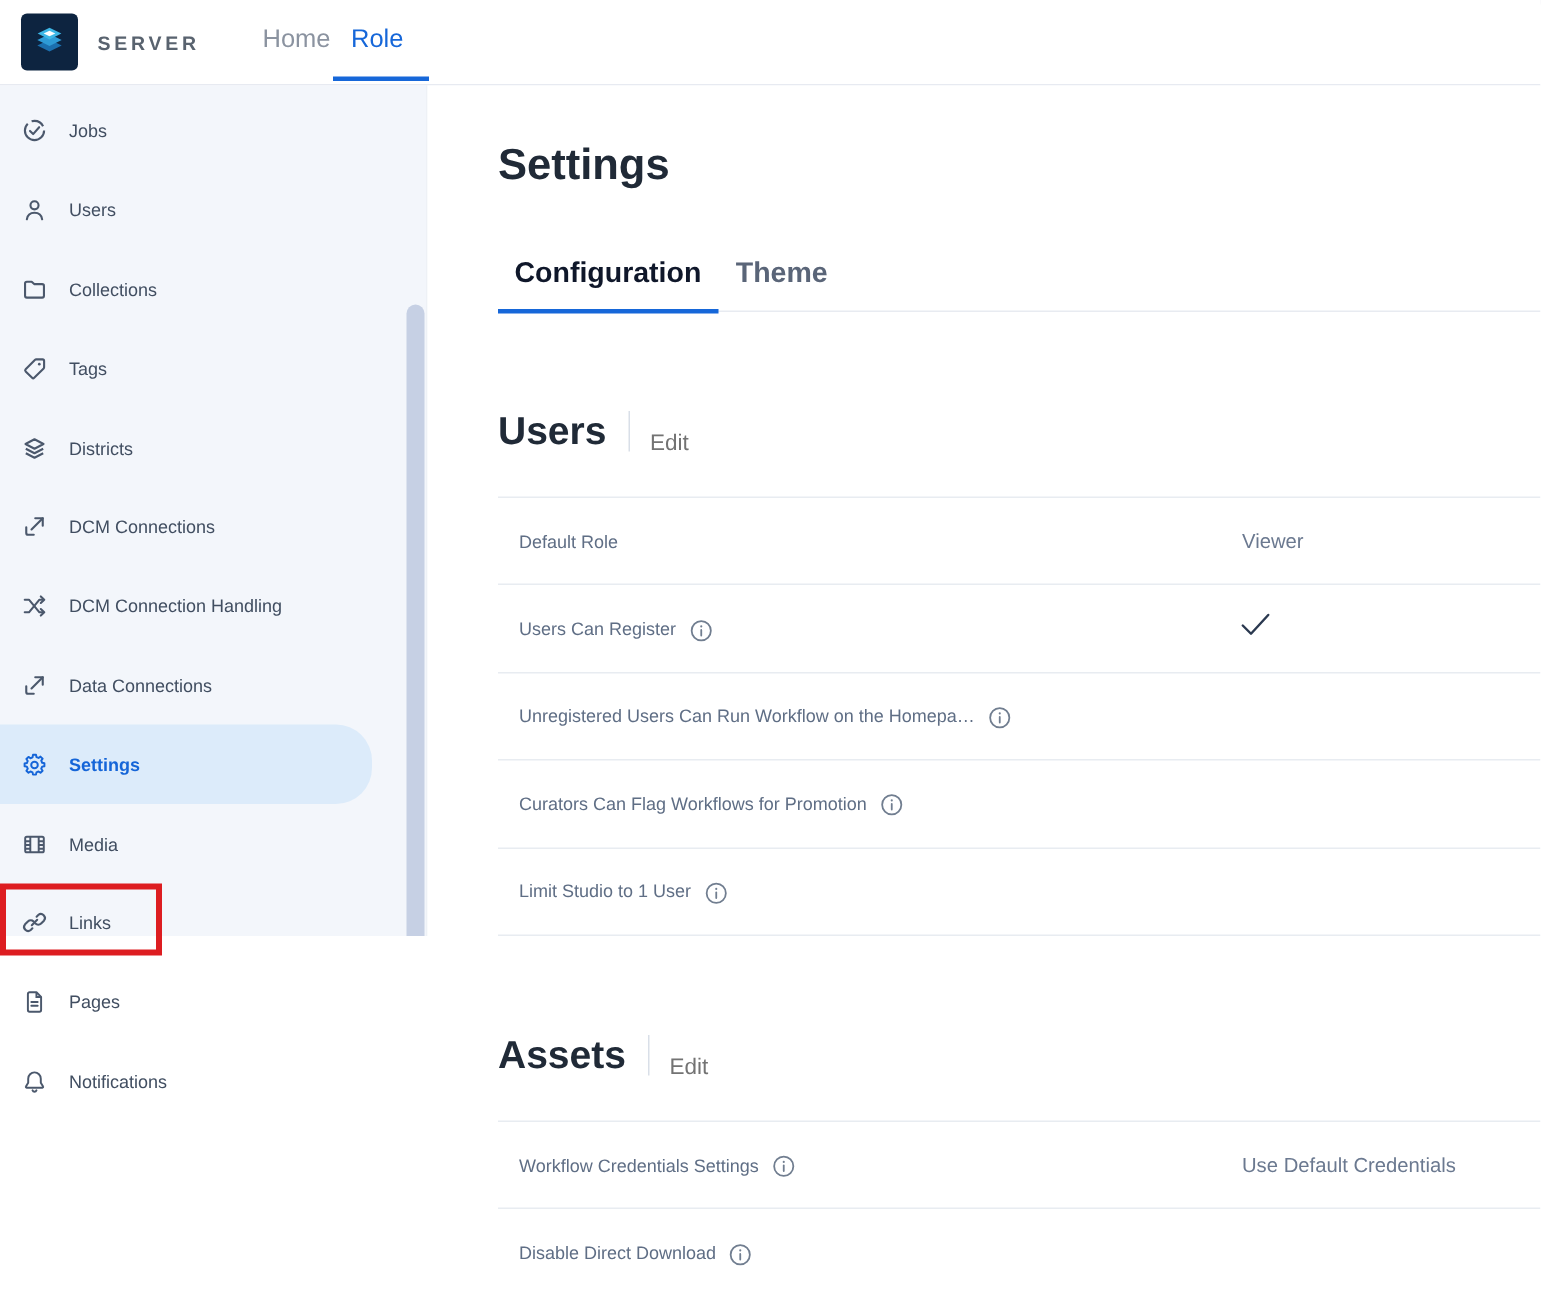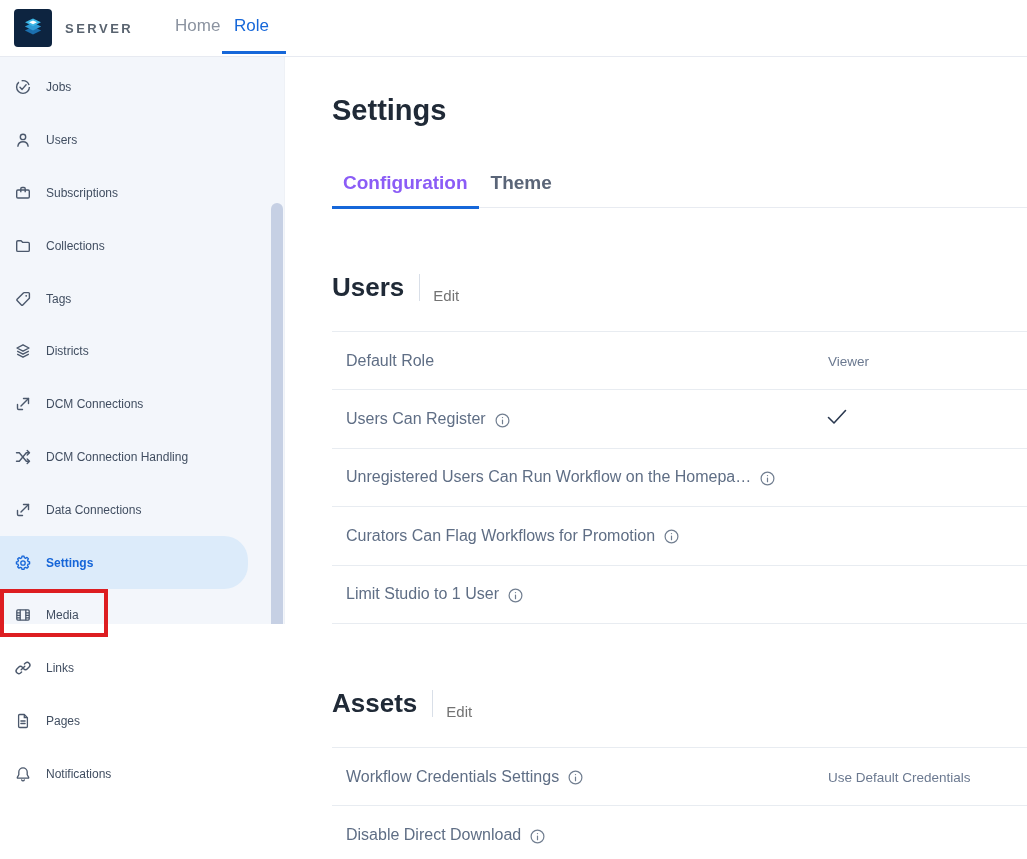--- a/index.html
+++ b/index.html
@@ -36,32 +36,32 @@
     border:4px solid #dd1d21; pointer-events:none; z-index:5; }
   .scroll-thumb { position:absolute; left:271px; top:146px; width:12px; bottom:0;
     background:#c6d0e4; border-radius:6px 6px 0 0; cursor:pointer; }
 
   
   .main { position:absolute; left:285px; top:57px; right:0; bottom:0; background:#fff;
     padding-left:47px; }
   .page-title { margin-top:37px; font-size:29px; font-weight:700; color:#202a37; }
   .tabbar { margin-top:45px; display:flex; border-bottom:1px solid #e8ebf1; }
   .tab { font-size:19px; font-weight:700; color:#5a6578; padding:0 11px 12px 11px; cursor:pointer; }
-  .tab.active { color:#8b5cf6; border-bottom:3px solid #1667d9; margin-bottom:-2px; }
+  .tab.active { color:#0f172a; border-bottom:3px solid #1667d9; margin-bottom:-2px; }
   .tab + .tab { margin-left:1px; }
 
   .section-head { display:flex; align-items:center; margin-top:63px; }
   .section-head h2 { font-size:26px; font-weight:700; color:#202a37; }
   .head-divider { width:1px; height:27px; background:#d9dfe8; margin:0 13px 0 15px; }
   .edit-link { font-size:15px; color:#737373; cursor:pointer; padding-top:2px;margin-top:14px; }
 
   .rows { margin-top:27px; border-top:1px solid #e8ecf1; }
   .row { position:relative; height:58.4px; border-bottom:1px solid #e8ecf1;
     display:flex; align-items:center; padding-left:14px; }
-  .row-label { font-size:16px; color:#5f6e85; }
+  .row-label { font-size:12px; color:#5f6e85; }
   .info-ic { margin-left:9px; display:inline-flex; transform:translateY(1px); cursor:pointer; }
   .row-value { position:absolute; left:496px; top:50%; transform:translateY(-50%);
     font-size:13.5px; color:#6b7990; white-space:nowrap; }
   .row-check { position:absolute; left:495px; top:50%; transform:translateY(-50%); }
 </style>
 </head>
 <body>
 
 <div class="stage">
 
@@ -95,28 +95,20 @@
     </div>
 
     <div class="side-item">
       <svg width="18" height="18" viewBox="0 0 18 18" fill="none" stroke-width="1.4">
         <circle cx="9" cy="5.9" r="2.7"></circle>
         <path d="M3.9 15.2c.4-3 2.5-4.4 5.1-4.4s4.7 1.4 5.1 4.4" stroke-linecap="round"></path>
       </svg>
       <span class="lbl">Users</span>
     </div>
 
-    <div class="side-item">
-      <svg width="18" height="18" viewBox="0 0 18 18" fill="none" stroke-width="1.4">
-        <rect x="2.7" y="6" width="12.6" height="8" rx="1.2"></rect>
-        <path d="M6.8 6V4.7a1.2 1.2 0 011.2-1.2h2a1.2 1.2 0 011.2 1.2V6"></path>
-        <path d="M6.8 6v2.2M11.2 6v2.2"></path>
-      </svg>
-      <span class="lbl">Subscriptions</span>
-    </div>
 
     <div class="side-item">
       <svg width="18" height="18" viewBox="0 0 18 18" fill="none" stroke-width="1.4">
         <path d="M2.7 5a1.2 1.2 0 011.2-1.2h3.2l1.7 1.6h5.3a1.2 1.2 0 011.2 1.2v6.6a1.2 1.2 0 01-1.2 1.2H3.9a1.2 1.2 0 01-1.2-1.2z" stroke-linejoin="round"></path>
       </svg>
       <span class="lbl">Collections</span>
     </div>
 
     <div class="side-item">
       <svg width="18" height="18" viewBox="0 0 18 18" fill="none" stroke-width="1.4">

